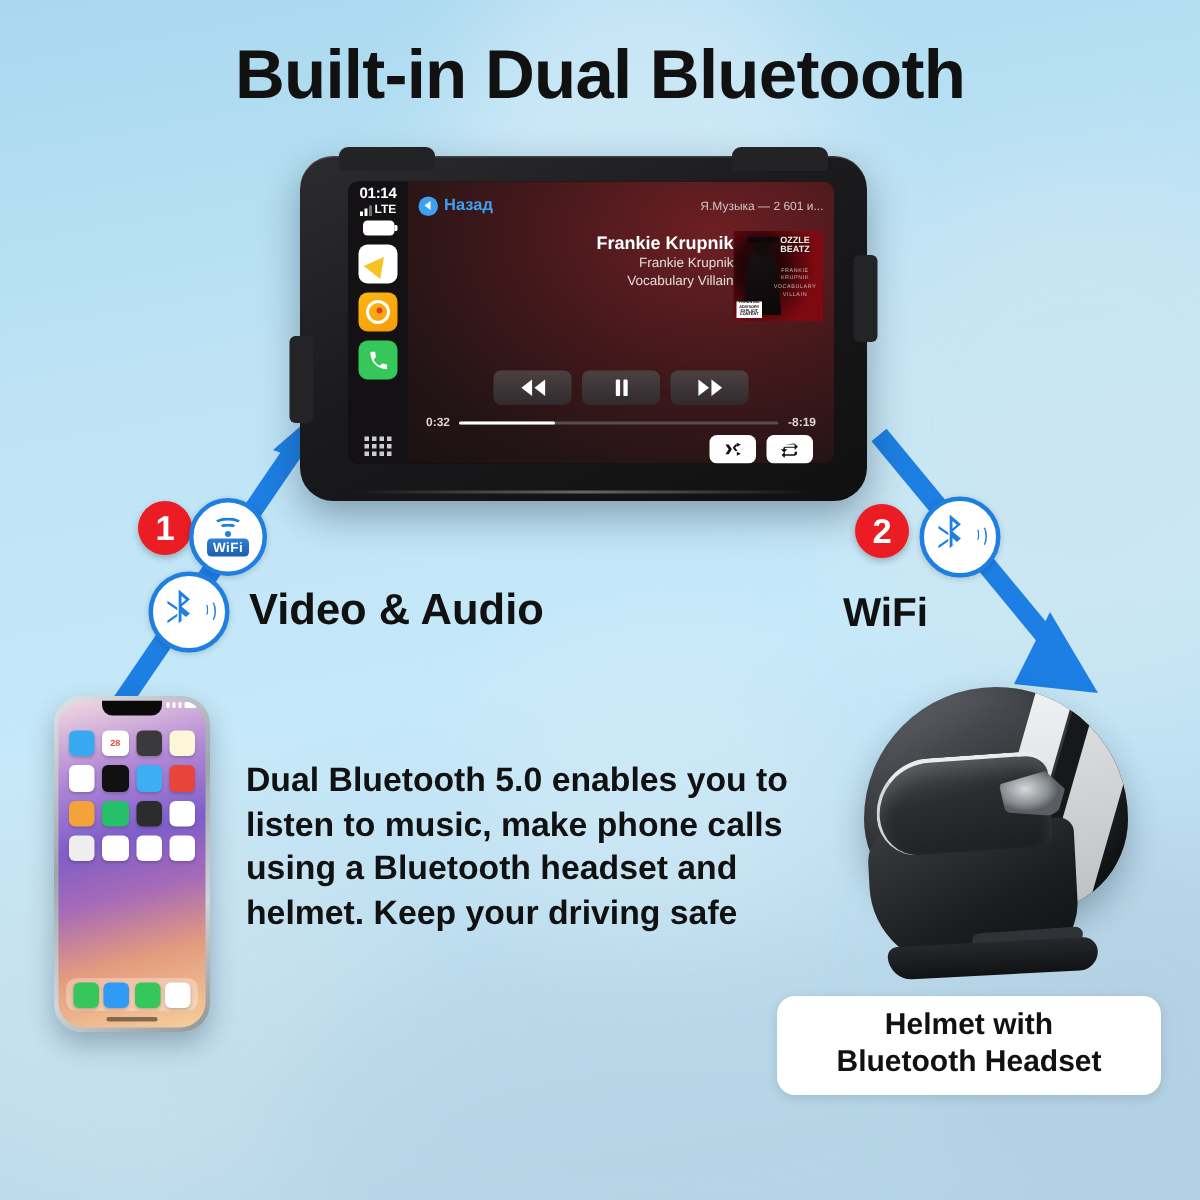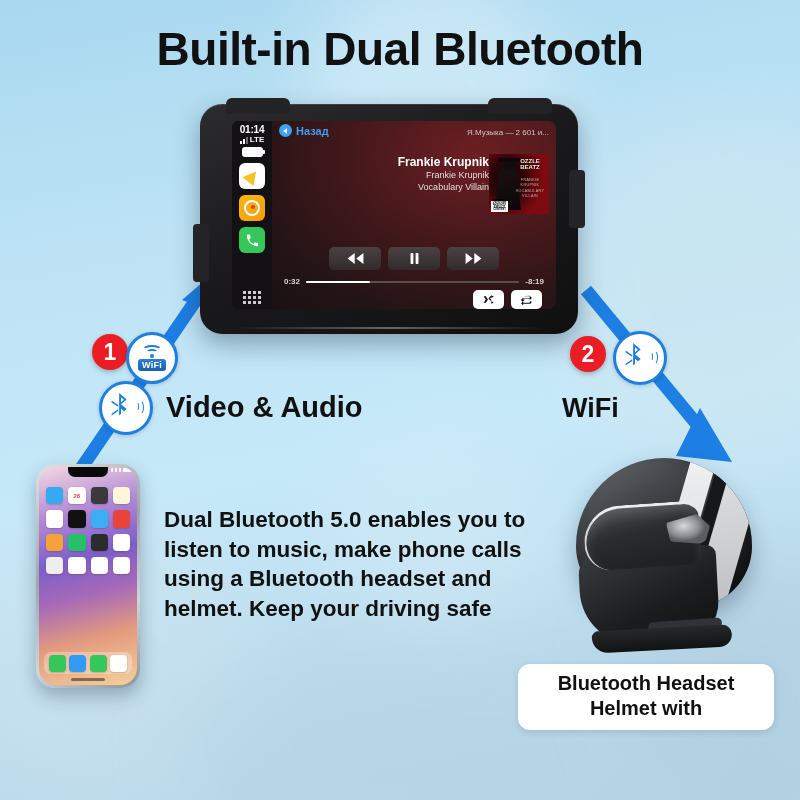--- a/index.html
+++ b/index.html
@@ -111,21 +111,21 @@
   .cp-grid { margin-top:auto; margin-bottom:5px; display:grid;
     grid-template-columns:repeat(4,3px); gap:2px; }
   .cp-grid i { width:3px;height:3px;background:#cdcdcf;display:block; }
   
   .cp-main {
     flex:1; position:relative;
     background:radial-gradient(120% 130% at 72% 18%,#6d1f23 0%,#43181b 38%,#231416 68%,#150f10 100%);
     display:flex; flex-direction:column;
   }
   .np-top {
-    height:20px; display:flex; align-items:flex-end; padding:16px 7px;
+    height:20px; display:flex; align-items:center; padding:16px 7px;
     justify-content:space-between;
   }
   .np-back { display:flex; align-items:center; gap:4px; }
   .np-back .circ {
     width:13px;height:13px;border-radius:50%;background:#3ea0f0;
     display:flex;align-items:center;justify-content:center;
   }
   .np-back .circ span{
     width:0;height:0;border-top:3px solid transparent;border-bottom:3px solid transparent;
     border-right:4px solid #fff; margin-right:1px;
@@ -546,22 +546,22 @@
         <span class="b"></span>
     </span>
   </div>
 </div>
 
 <div id="lbl-audio">WiFi</div>
 
 <div id="body-text">Dual Bluetooth 5.0 enables you to listen to music, make phone calls using a Bluetooth headset and helmet. Keep your driving safe</div>
 
 <div id="caption">
+  <div>Helmet with</div>
   <div>Bluetooth Headset</div>
-  <div>Helmet with</div>
 </div>
 
 <div id="phone">
   <div class="ph-frame">
     <div class="ph-screen">
       <div class="ph-notch"></div>
       <div class="ph-status">
         <i></i>
           <i></i>
           <i></i>

